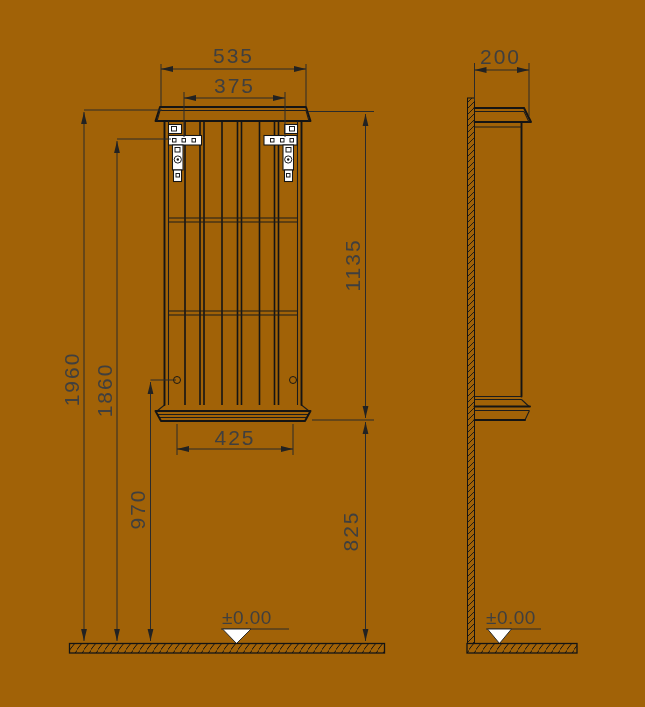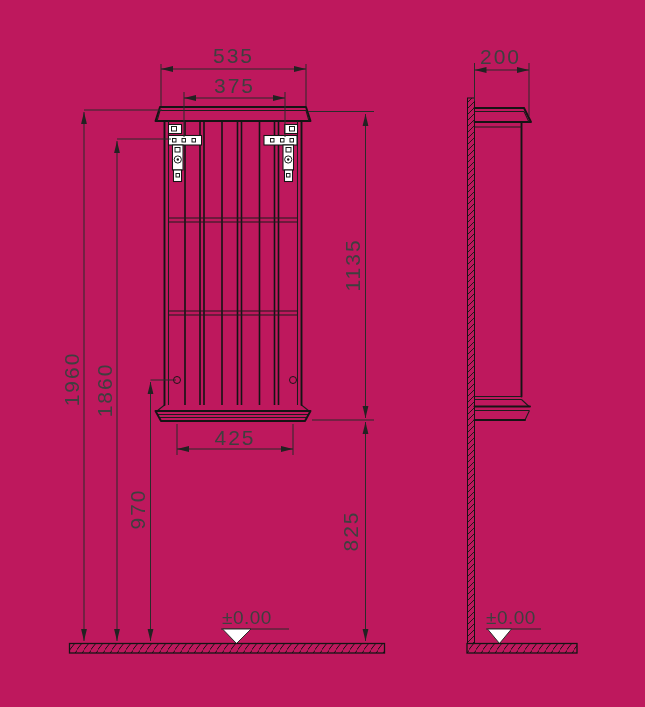--- a/index.html
+++ b/index.html
@@ -1,16 +1,16 @@
 <!DOCTYPE html>
 <html><head>
 <meta charset="utf-8">
 <style>
   html,body{margin:0;padding:0;background:#ffffff;}
-  .stage{position:relative;width:645px;height:707px;background:#be185d;overflow:hidden;
+  .stage{position:relative;width:645px;height:707px;background:#a16207;overflow:hidden;
          font-family:"Liberation Sans",sans-serif;}
   svg{position:absolute;left:0;top:0;}
   .ln2{stroke:#141414;stroke-width:1.9;fill:none;stroke-linecap:round;}
   .ln1{stroke:#1c1c1c;stroke-width:1.05;fill:none;}
   .dim{stroke:#2b2b2b;stroke-width:1;fill:none;}
   .hw{fill:#ffffff;stroke:#141414;stroke-width:1.05;}
   .hws{fill:none;stroke:#141414;stroke-width:0.95;}
   .dimtxt{fill:#3f3f3f;font-size:21px;letter-spacing:2px;
           font-family:"Liberation Sans",sans-serif;}
   .lvltxt{fill:#3f3f3f;font-size:19px;letter-spacing:0.5px;

